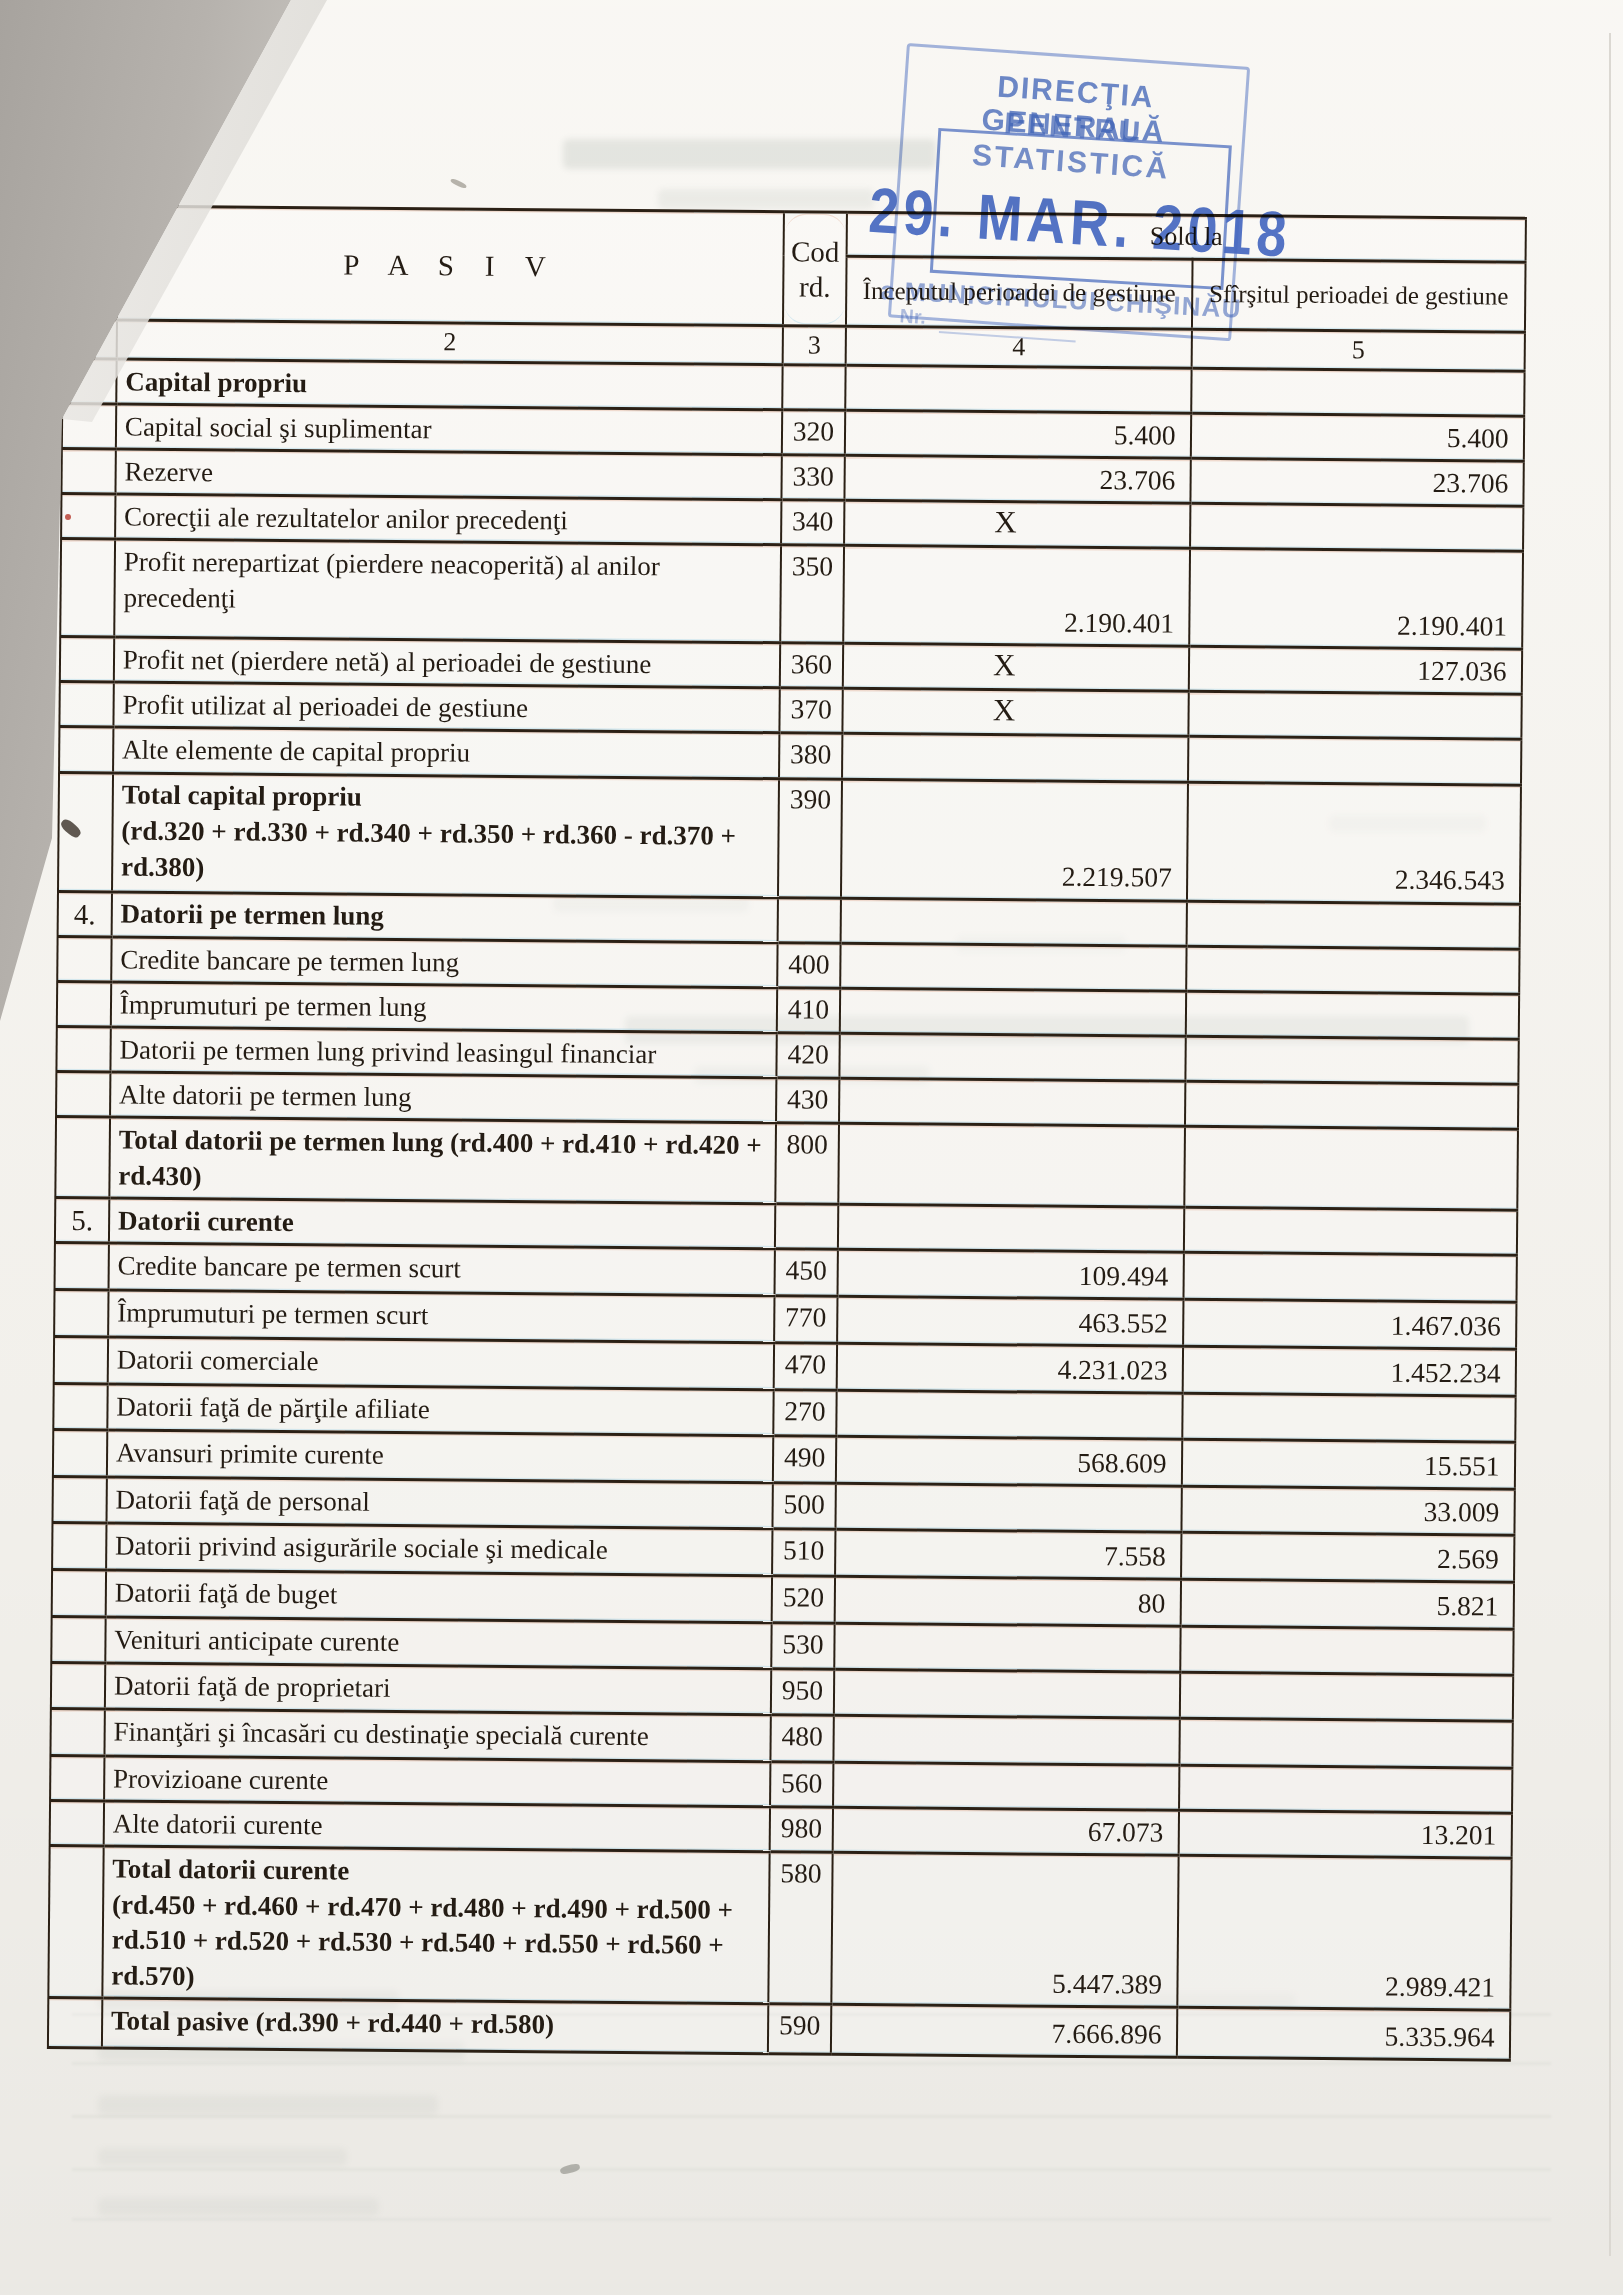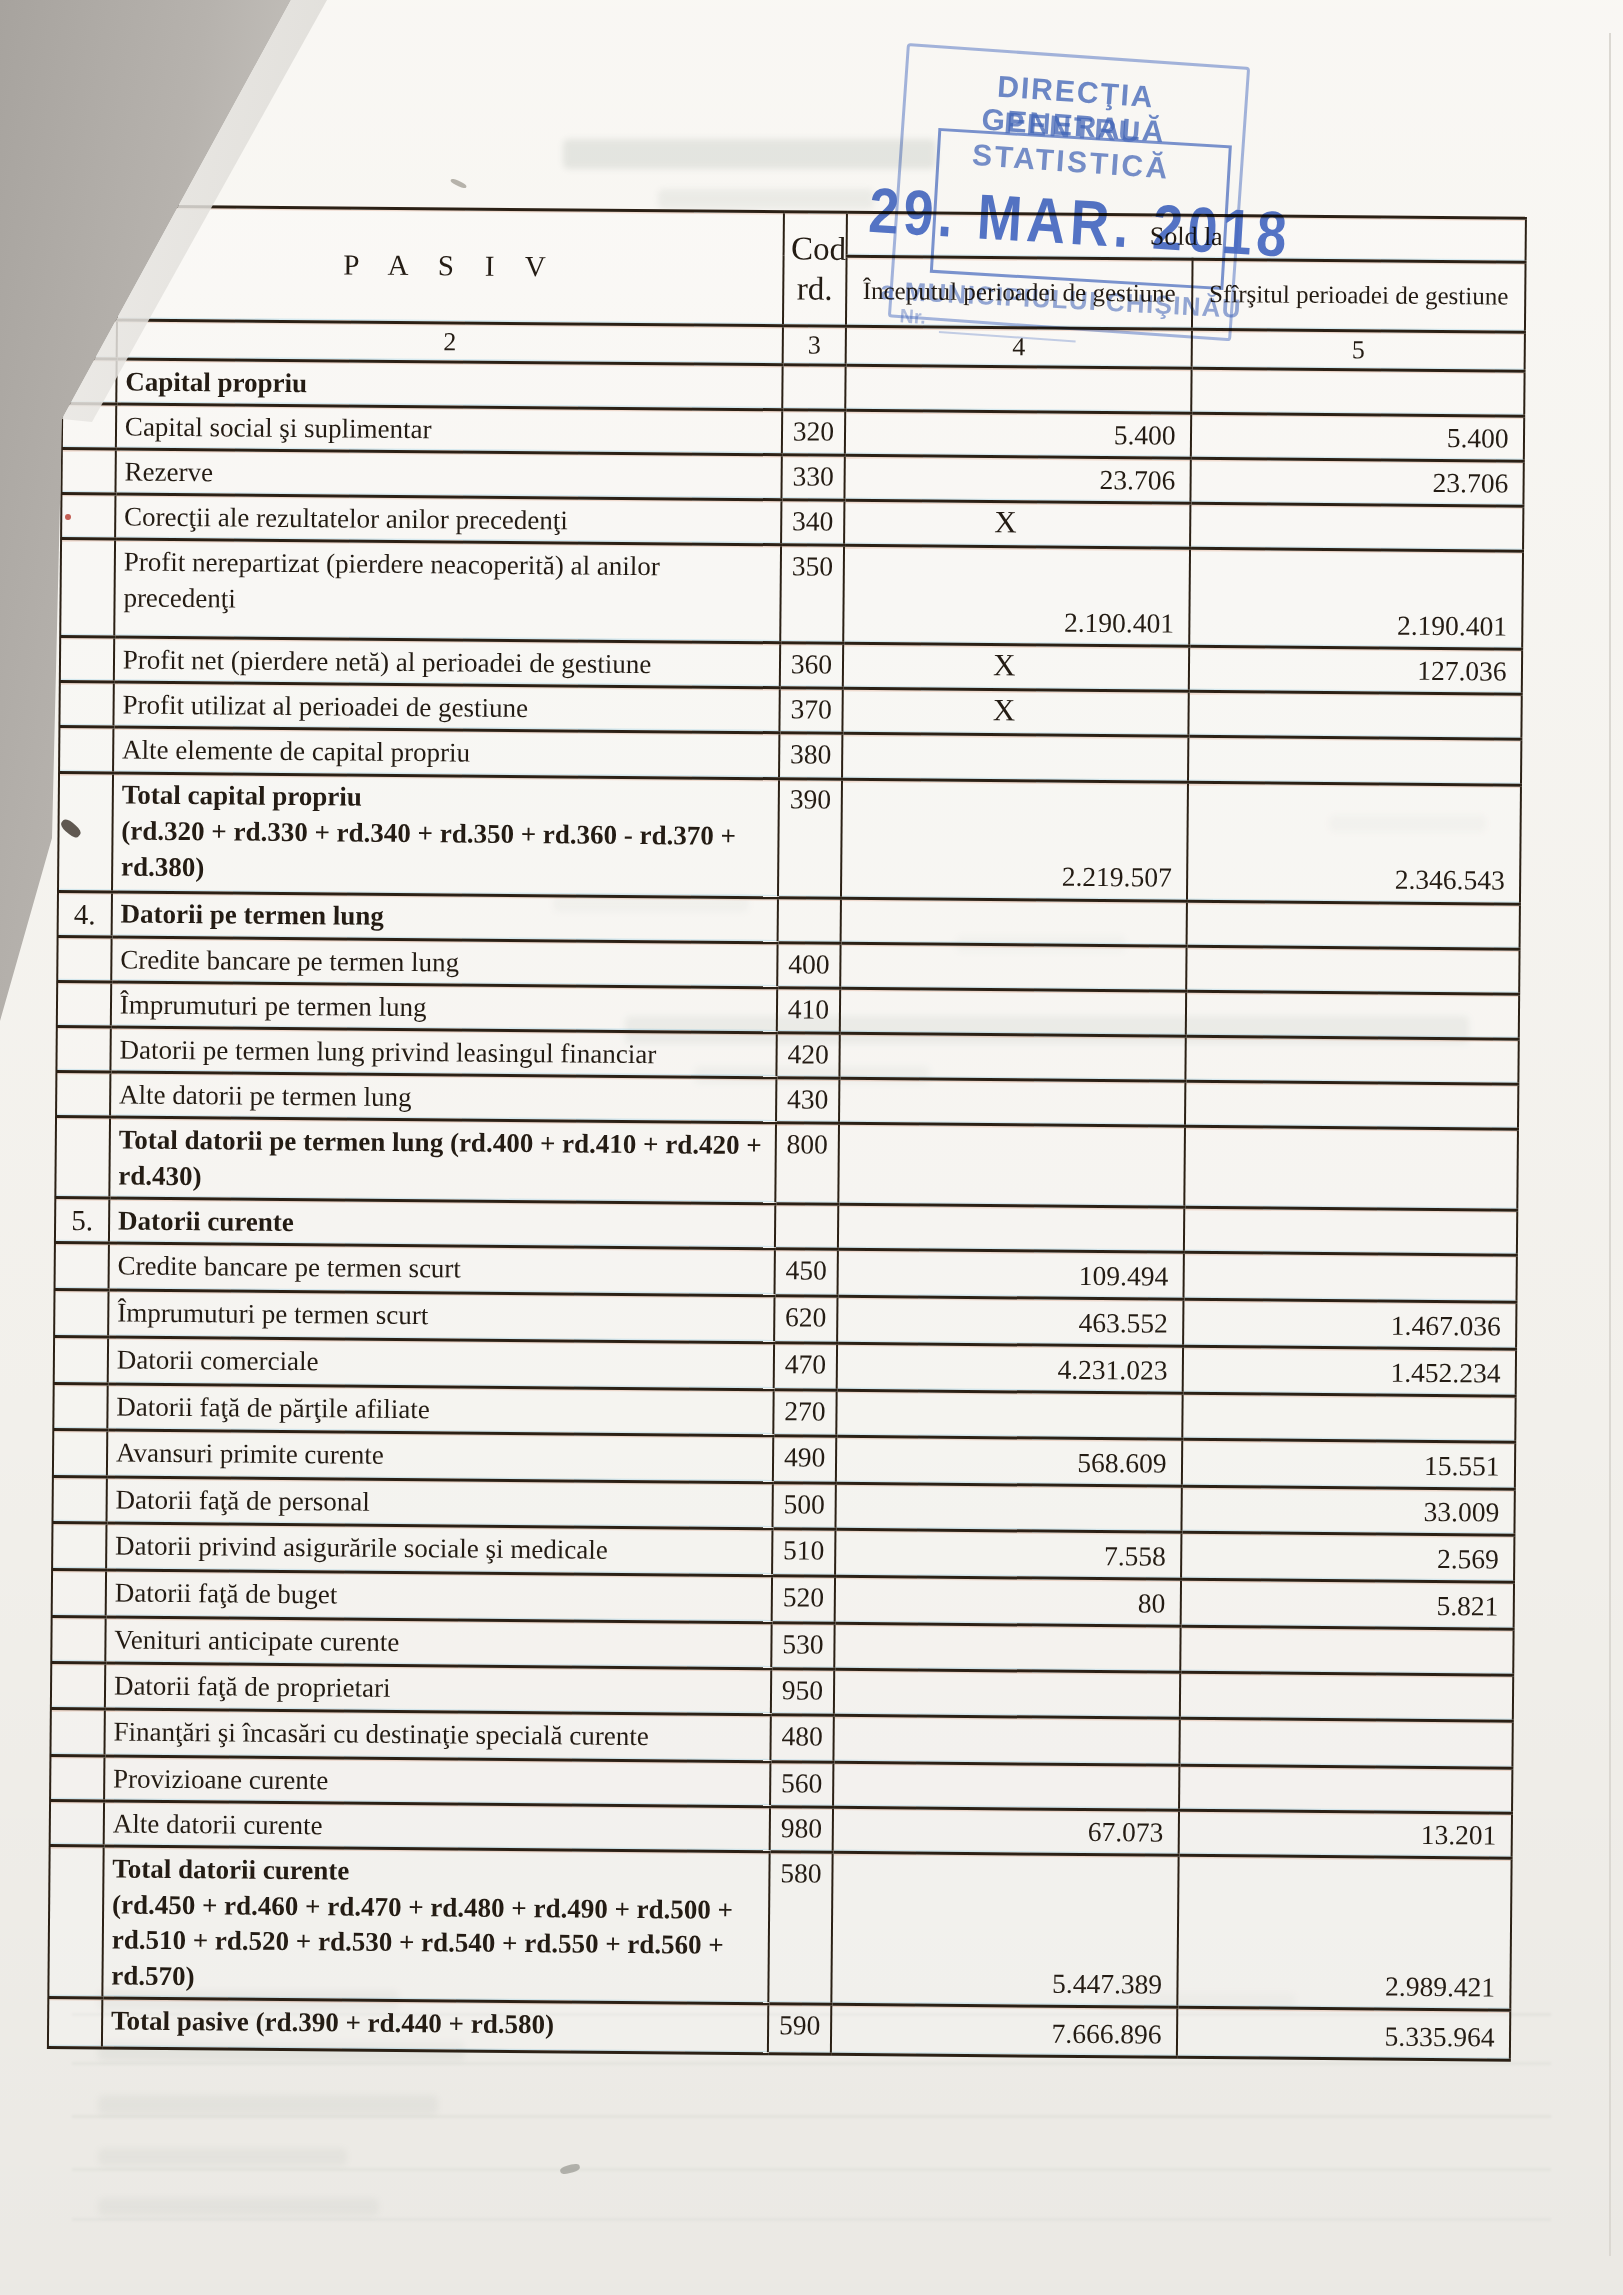--- a/index.html
+++ b/index.html
@@ -39,21 +39,21 @@
   .stamp .nrline{position:absolute;top:285px;left:52px;width:137px;height:2px;
         background:rgba(92,126,205,.35);}
   
   table.doc{position:absolute;left:63px;top:204px;width:1461px;z-index:3;
         border-collapse:collapse;table-layout:fixed;transform:rotate(.5deg);transform-origin:0 0;}
   .doc th,.doc td{border:2px solid #2b2015;border-top-width:3.3px;border-bottom-width:3.3px;
         box-shadow:inset 0 2px 0 -0.7px rgba(190,70,10,.16), inset 0 -2px 0 -0.7px rgba(0,150,215,.14);
         padding:1.3px 6.5px;background:rgba(255,255,255,.25);}
   .doc th{font-weight:400;text-align:center;vertical-align:middle;}
   .h-pasiv{font-size:29px;letter-spacing:11.8px;}
-  .h-cod{font-size:33px;line-height:1.2;padding:0 1.3px;}
+  .h-cod{font-size:29px;line-height:1.2;padding:0 1.3px;border-radius:22px;}
   .h-sold{font-size:26px;height:38px;}
   .h-per{font-size:25px;height:65px;}
   .h-num{font-size:26px;height:33px;}
   td.sec{font-size:29px;text-align:center;vertical-align:top;padding-top:5.2px;}
   td.lab{font-size:27px;line-height:1.32;text-align:left;vertical-align:top;padding:3.9px 5.2px 2.6px 7.9px;}
   td.lab.b{font-weight:700;}
   td.cod{font-size:27.5px;text-align:center;vertical-align:top;padding-top:3.9px;}
   td.val{font-size:27.5px;text-align:right;vertical-align:bottom;padding:0 14.4px 5.2px 2.6px;}
   td.val.xm{text-align:center;font-size:31px;padding-right:26px;vertical-align:middle;}
 </style>
@@ -233,21 +233,21 @@
         <tr style="height: 47px;">
           <td class="sec"></td>
           <td class="lab">Credite bancare pe termen scurt</td>
           <td class="cod">450</td>
           <td class="val">109.494</td>
           <td class="val"></td>
         </tr>
         <tr style="height: 47px;">
           <td class="sec"></td>
           <td class="lab">Împrumuturi pe termen scurt</td>
-          <td class="cod">620</td>
+          <td class="cod">770</td>
           <td class="val">463.552</td>
           <td class="val">1.467.036</td>
         </tr>
         <tr style="height: 47px;">
           <td class="sec"></td>
           <td class="lab">Datorii comerciale</td>
           <td class="cod">470</td>
           <td class="val">4.231.023</td>
           <td class="val">1.452.234</td>
         </tr>

